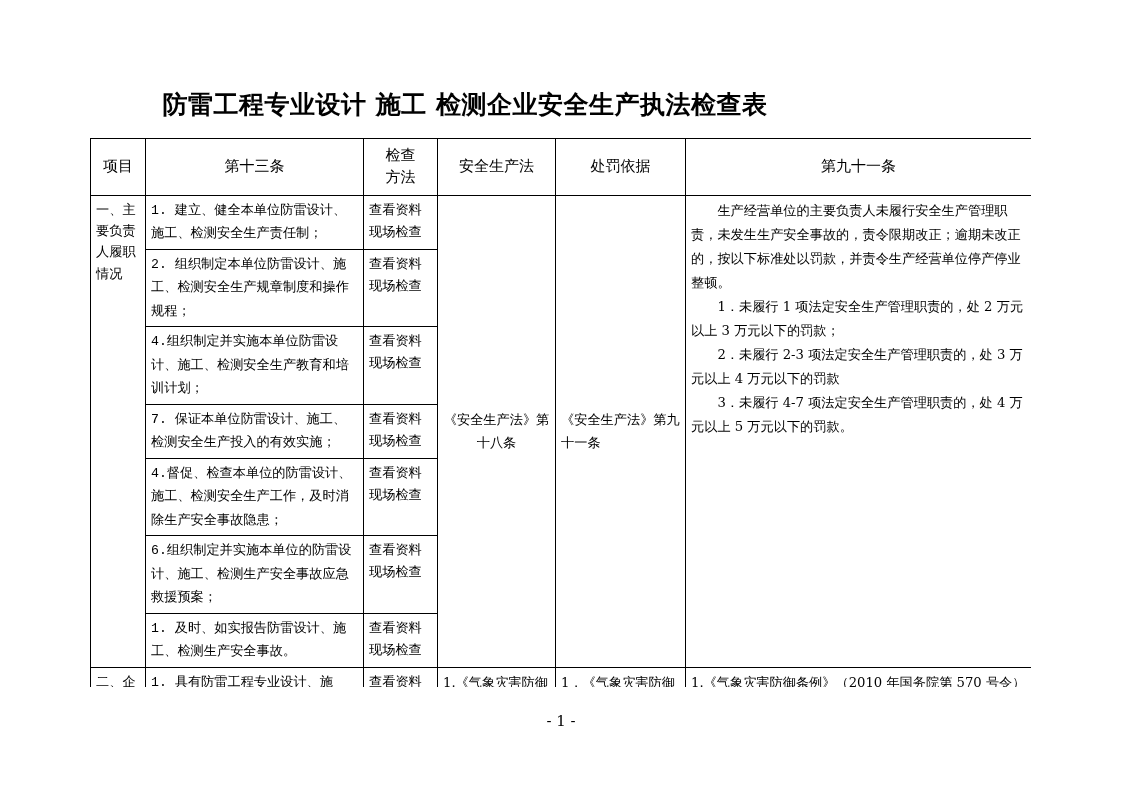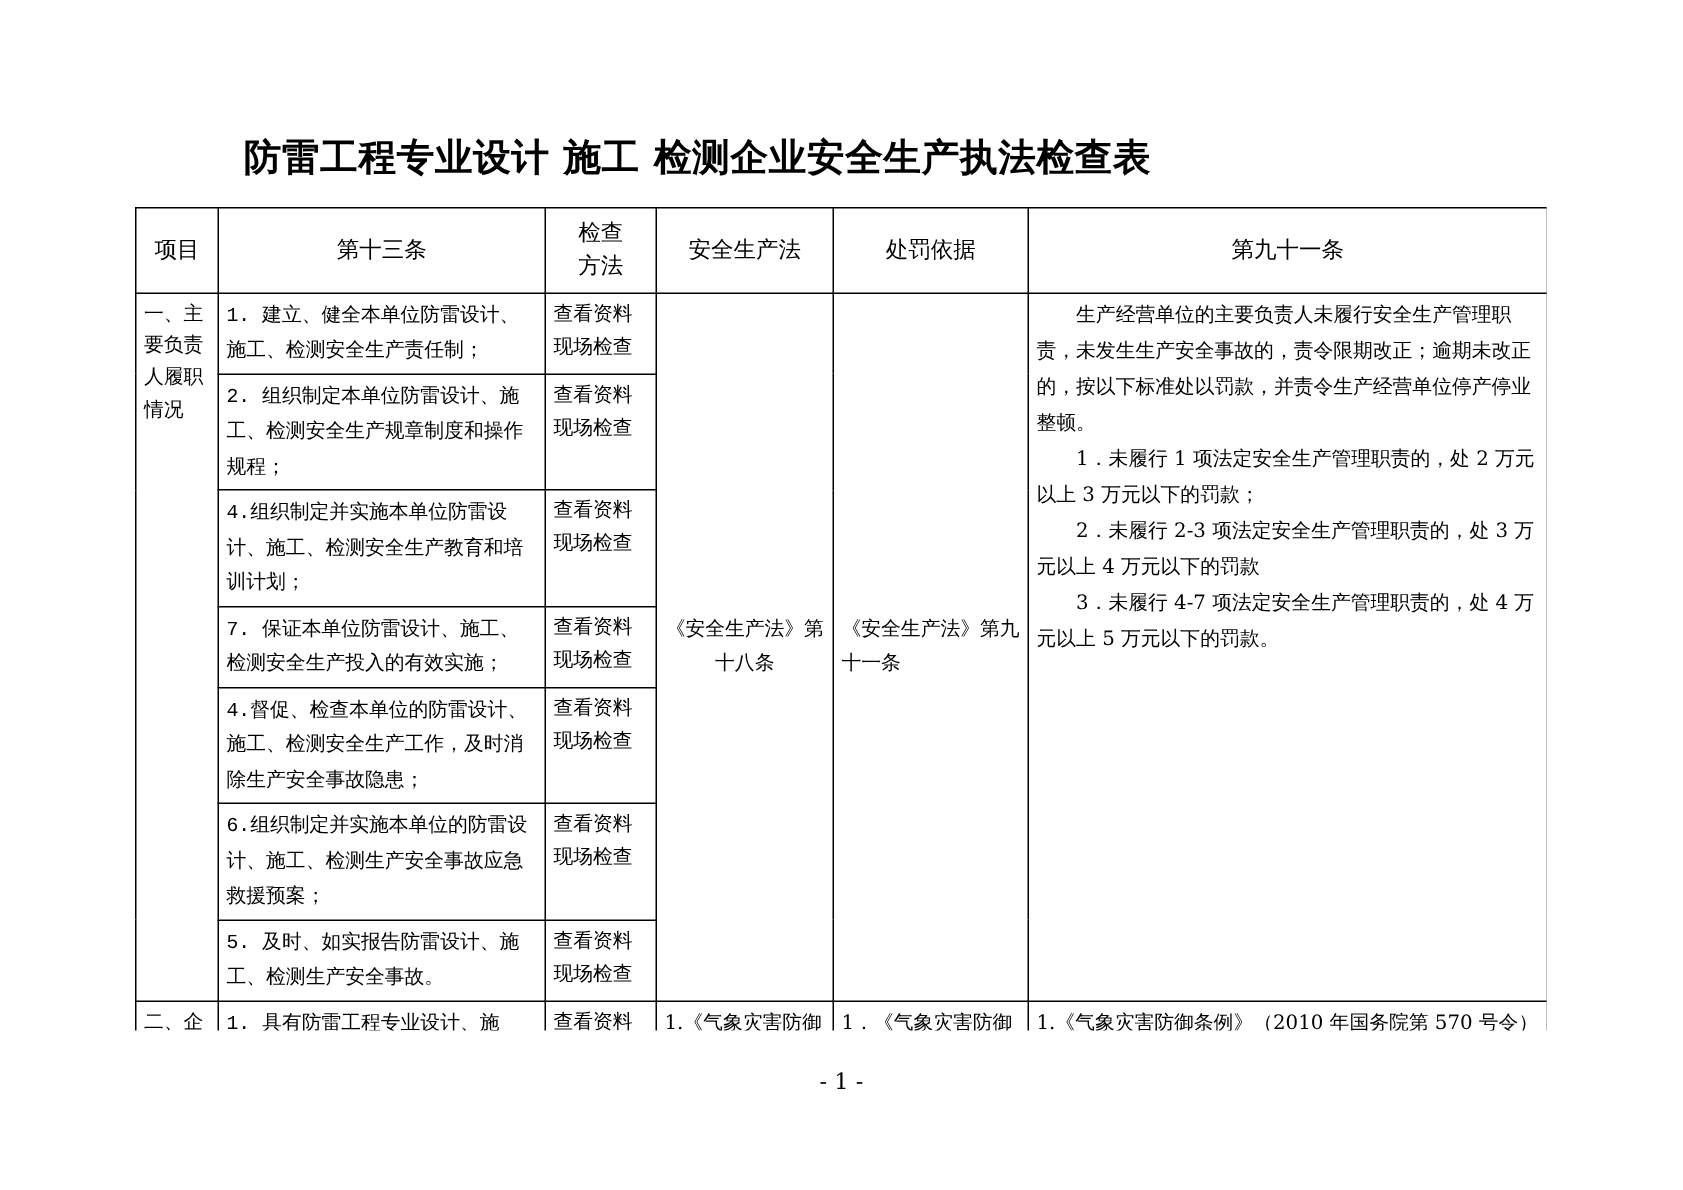--- a/index.html
+++ b/index.html
@@ -189,21 +189,21 @@
           <td class="content-cell">4.督促、检查本单位的防雷设计、施工、检测安全生产工作，及时消除生产安全事故隐患；</td>
           <td class="method-cell">查看资料现场检查</td>
         </tr>
 
         <tr>
           <td class="content-cell">6.组织制定并实施本单位的防雷设计、施工、检测生产安全事故应急救援预案；</td>
           <td class="method-cell">查看资料现场检查</td>
         </tr>
 
         <tr>
-          <td class="content-cell">5. 及时、如实报告防雷设计、施工、检测生产安全事故。</td>
+          <td class="content-cell">1. 及时、如实报告防雷设计、施工、检测生产安全事故。</td>
           <td class="method-cell">查看资料现场检查</td>
         </tr>
 
         <tr>
           <td class="item-cell">二、企业资质管理</td>
           <td class="content-cell">
             <p class="p-flat">1. 具有防雷工程专业设计、施工、检测资质证书，是否存在无资质或超越资质许可范围从事设计、施工、检测的。</p>
 
           </td>
           <td class="method-cell">查看资料现场检查</td>

